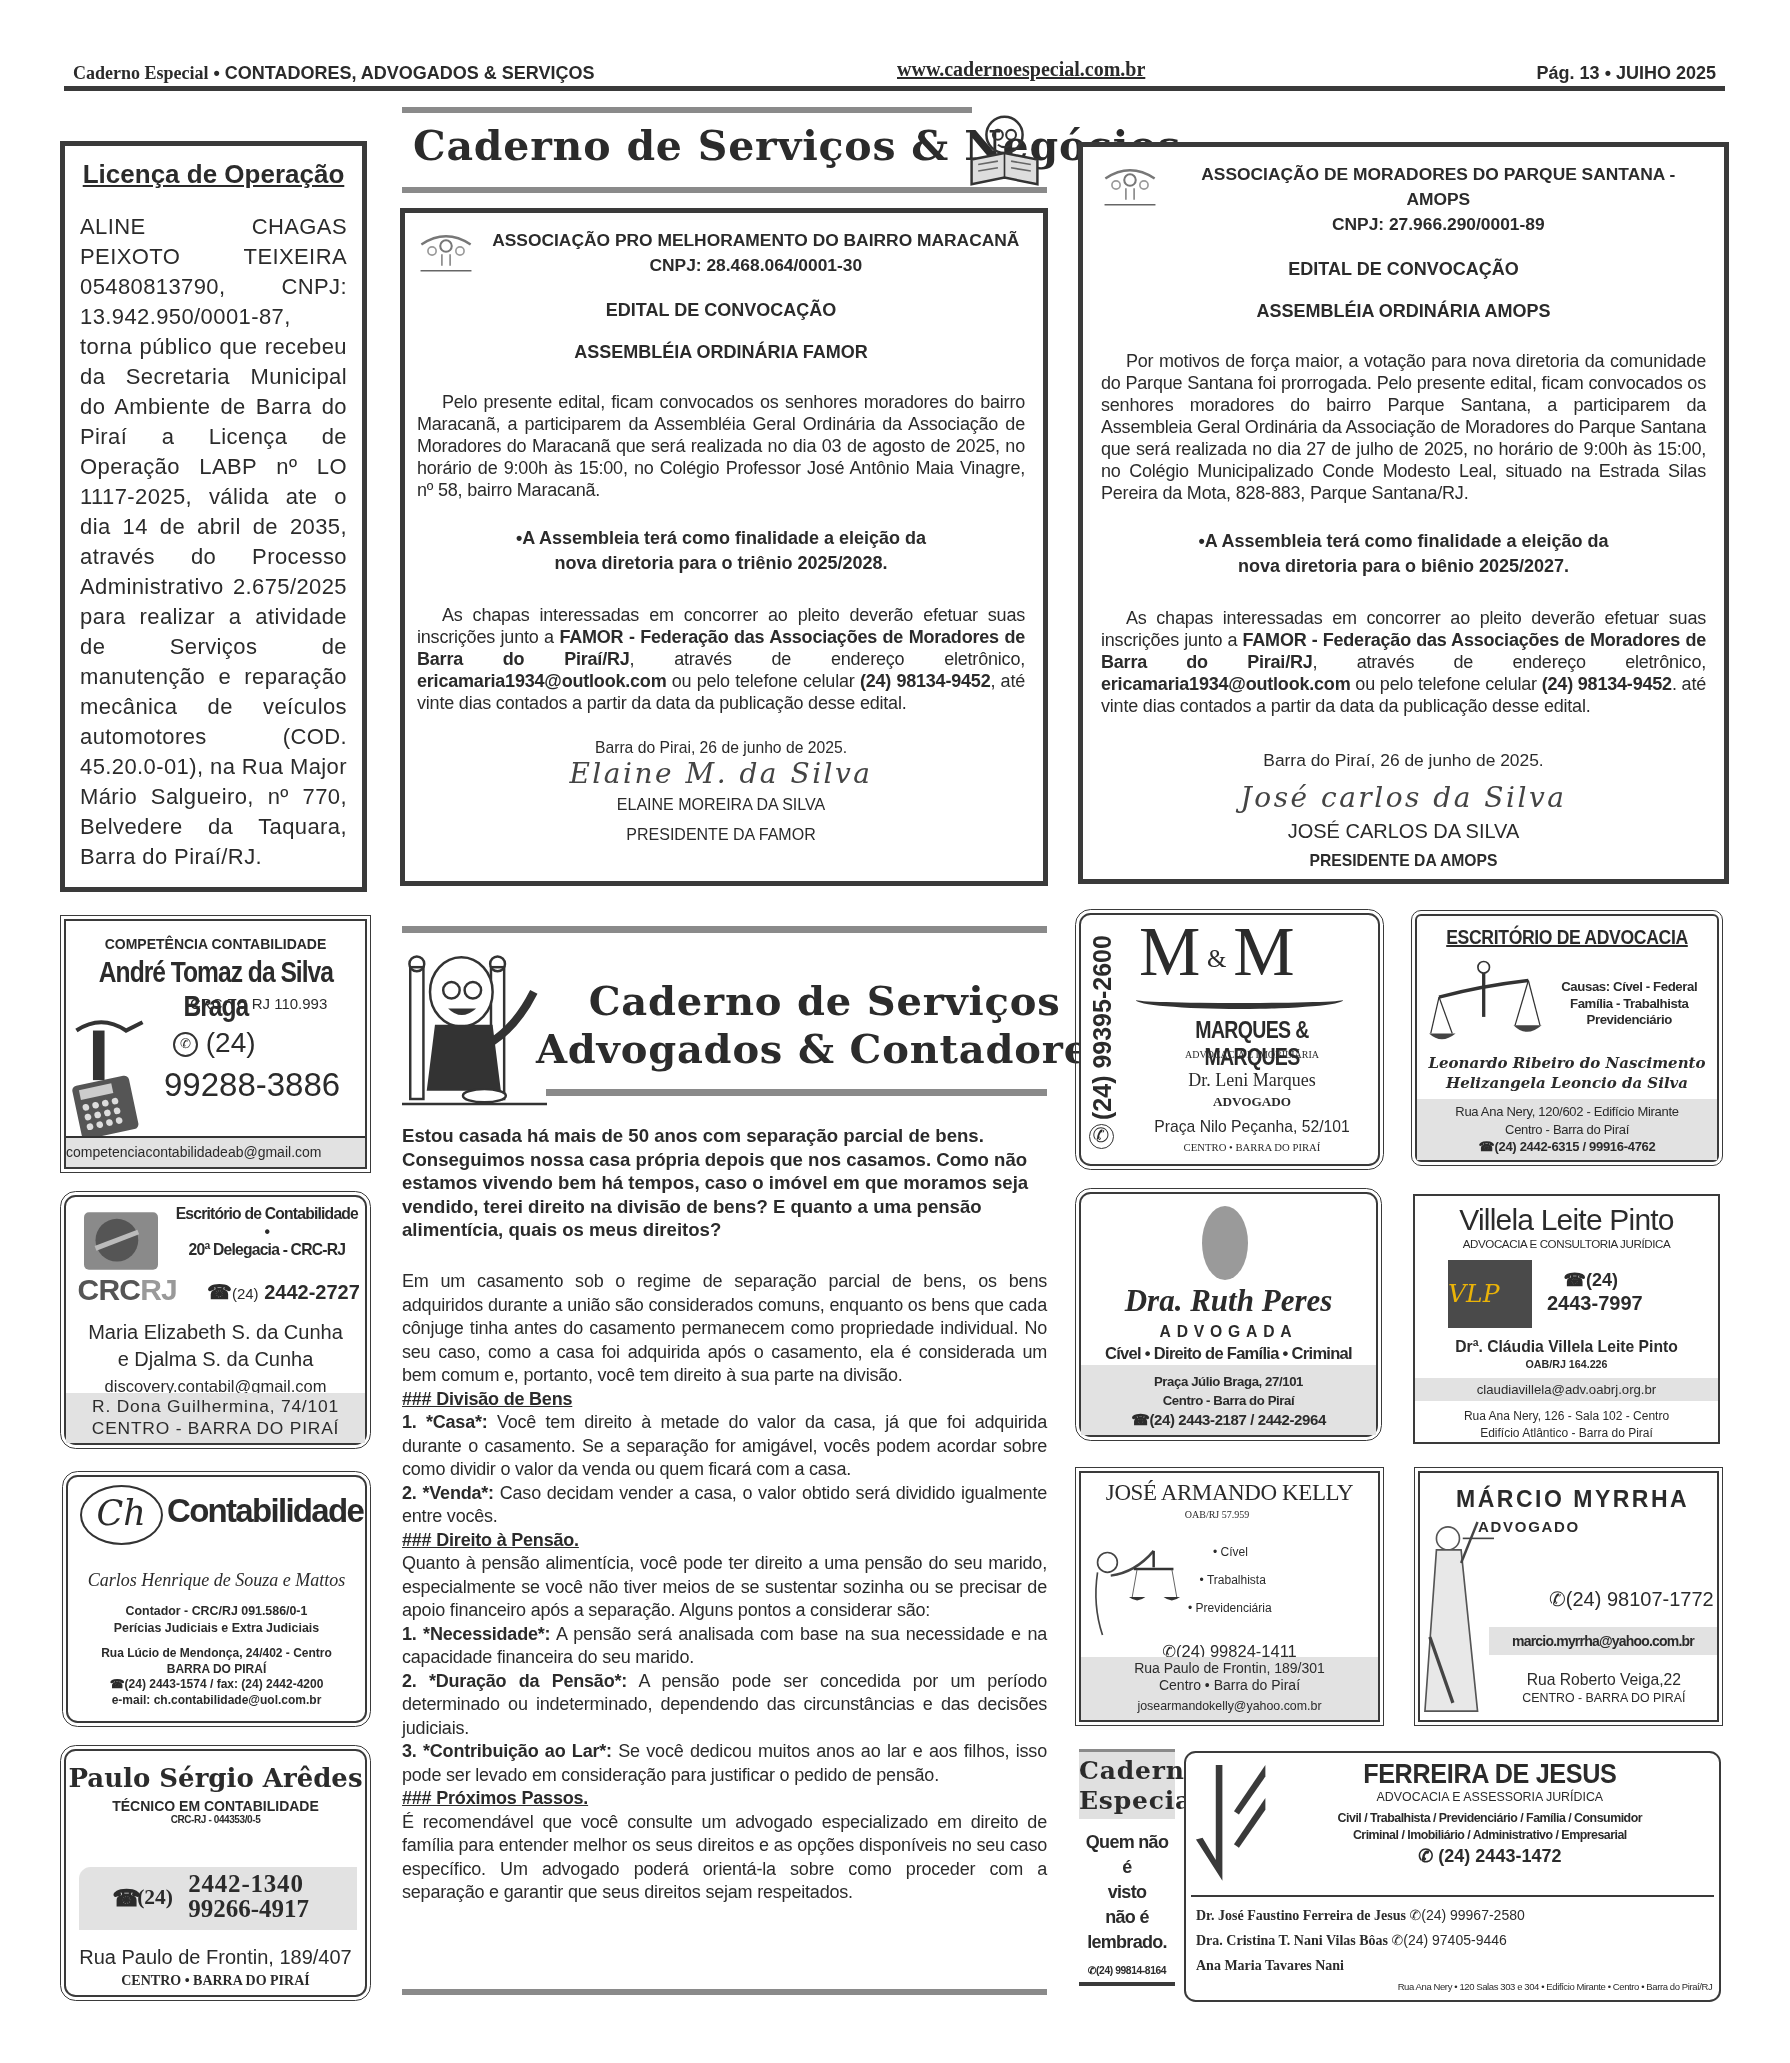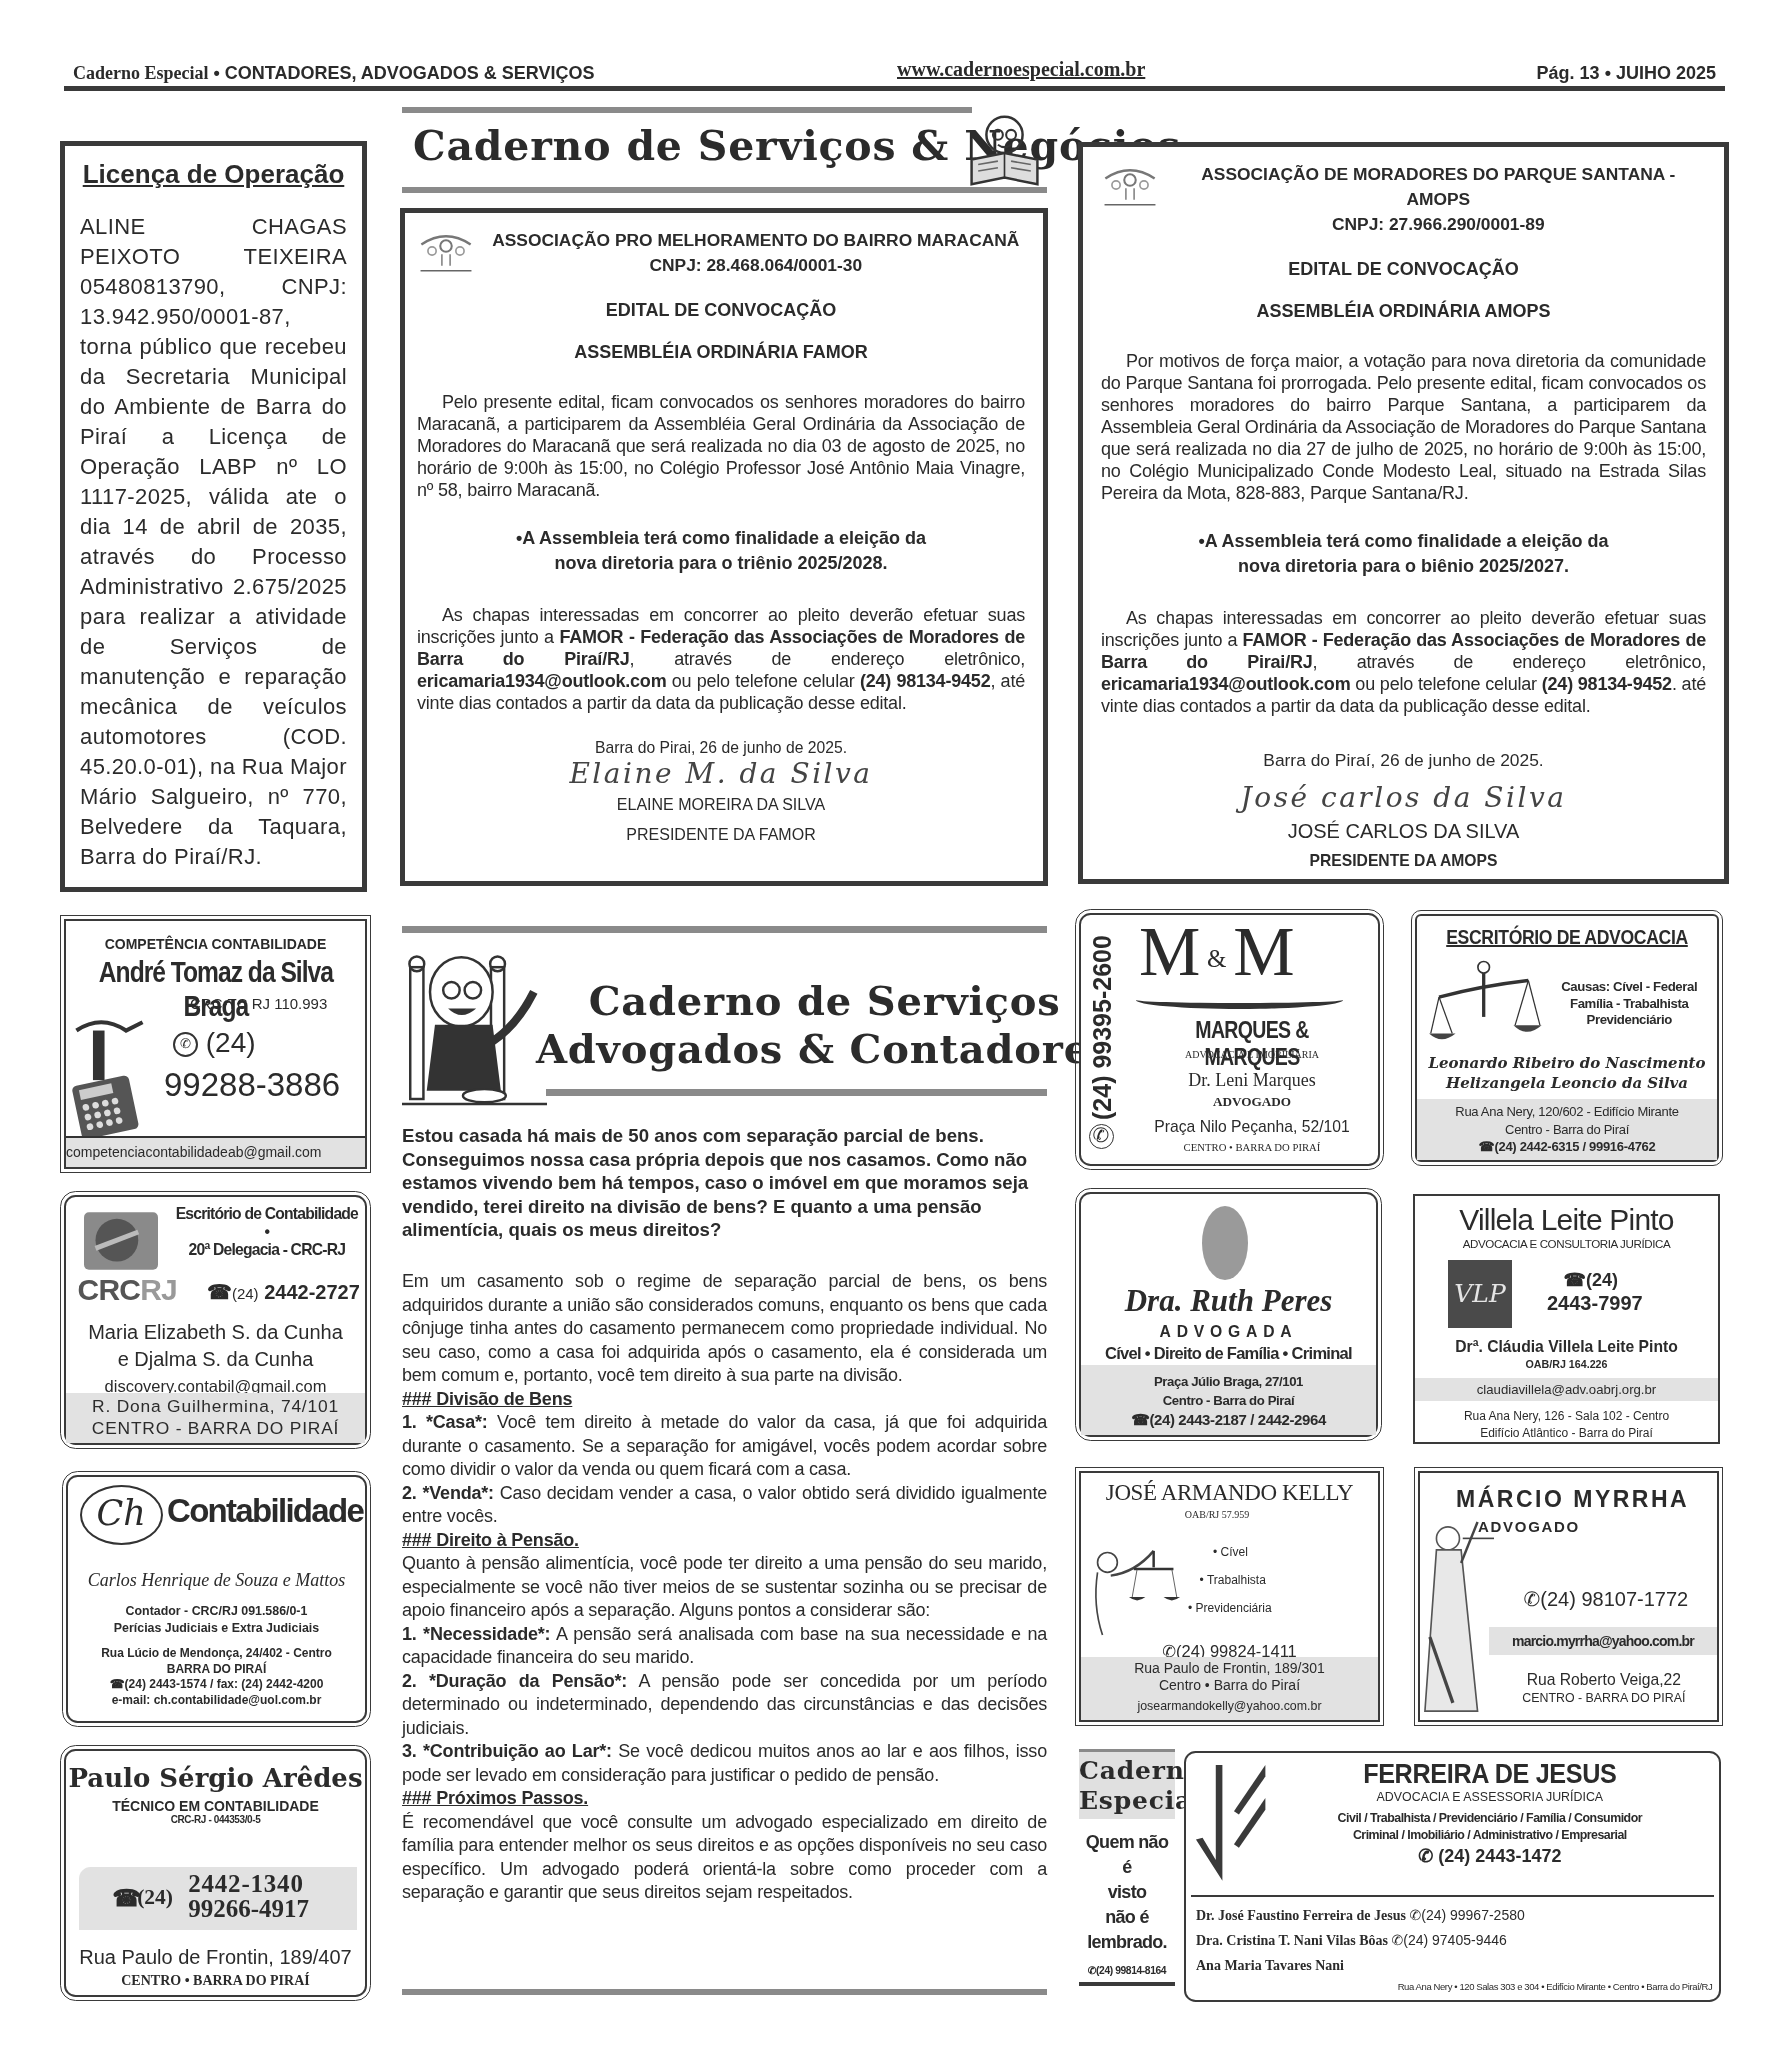--- a/index.html
+++ b/index.html
@@ -350,21 +350,21 @@
   <div class="center gray-band" style="position:absolute;left:0;right:0;bottom:0;height:70px;font-weight:bold;font-size:13.2px;line-height:19px;padding-top:6.6px;letter-spacing:-0.4px">
     <div>Praça Júlio Braga, 27/101</div>
     <div>Centro - Barra do Piraí</div>
     <div style="font-size:15px"><span>☎</span><span>(24) 2443-2187 / 2442-2964</span></div>
   </div>
 </div>
 
 <div class="abs box-thin" id="ad-villela-box">
   <div class="center" style="margin-top:6.6px;font-size:30px;letter-spacing:-0.8px">Villela Leite Pinto</div>
   <div class="center" style="font-size:11.6px;letter-spacing:-0.4px">ADVOCACIA E CONSULTORIA JURÍDICA</div>
-  <div style="position:absolute;left:33px;top:64px;width:64px;height:68px;background:#4a4a4a;color:#e5e5e5;font-family:'DejaVu Serif',serif;font-style:italic;font-size:25px;text-align:center;line-height:68px">VLP</div>
+  <div style="position:absolute;left:33px;top:64px;width:84px;height:68px;background:#4a4a4a;color:#eab308;font-family:'DejaVu Serif',serif;font-style:italic;font-size:25px;text-align:left;line-height:68px">VLP</div>
   <div style="position:absolute;left:132px;top:73px;font-size:18px;font-weight:bold;padding-left:16.5px"><span>☎</span><span>(24)</span></div>
   <div style="position:absolute;left:132px;top:96px;font-size:20px;font-weight:bold">2443-7997</div>
   <div class="center" style="position:absolute;left:0;right:0;top:142px;font-weight:bold;font-size:15.7px">Drª. Cláudia Villela Leite Pinto</div>
   <div class="center" style="position:absolute;left:0;right:0;top:162px;font-weight:bold;font-size:10.7px">OAB/RJ 164.226</div>
   <div class="center gray-band" style="position:absolute;left:0;right:0;top:182px;height:23px;font-size:13.2px;line-height:23px">claudiavillela@adv.oabrj.org.br</div>
   <div class="center" style="position:absolute;left:0;right:0;top:212px;font-size:12px;line-height:16.5px">
     <div>Rua Ana Nery, 126 - Sala 102 - Centro</div>
     <div>Edifício Atlântico - Barra do Piraí</div>
   </div>
 </div>
@@ -399,21 +399,21 @@
 <div class="abs box-thin dbl" id="ad-myrrha">
   <div class="center" style="margin-top:13.2px;padding-left:8.3px;font-size:23px;font-weight:bold;letter-spacing:2.5px">MÁRCIO MYRRHA</div>
   <div style="position:absolute;left:58px;top:45px;font-size:15px;font-weight:bold;letter-spacing:1.7px">ADVOGADO</div>
   <svg style="position:absolute;left:0;top:40px;width:74px;height:207px" viewBox="0 0 90 250">
     <circle cx="34" cy="30" r="14" fill="none" stroke="#555" stroke-width="2"></circle>
     <path d="M20 44 L6 240 L70 240 L50 44 Z" fill="#e8e8e8" stroke="#555" stroke-width="2"></path>
     <line x1="50" y1="60" x2="70" y2="10" stroke="#444" stroke-width="3"></line>
     <line x1="52" y1="30" x2="90" y2="30" stroke="#444" stroke-width="2"></line>
     <line x1="12" y1="150" x2="40" y2="230" stroke="#444" stroke-width="4"></line>
   </svg>
-  <div style="position:absolute;left:78px;right:3.3px;top:114px;font-size:20px;text-align:center"><span>✆</span><span>(24) 98107-1772</span></div>
+  <div style="position:absolute;left:78px;right:3.3px;top:114px;font-size:20px;text-align:right"><span>✆</span><span>(24) 98107-1772</span></div>
   <div class="gray-band" style="position:absolute;left:69px;right:0;top:154px;height:28px;font-size:14px;font-weight:bold;text-align:center;line-height:28px;letter-spacing:-0.8px">marcio.myrrha@yahoo.com.br</div>
   <div style="position:absolute;left:74px;right:3.3px;top:198px;text-align:center;font-size:15.7px;line-height:18px">
     <div>Rua Roberto Veiga,22</div>
     <div style="font-size:12.4px">CENTRO - BARRA DO PIRAÍ</div>
   </div>
 </div>
 
 <div class="abs" id="ad-especial">
   <div style="height:3.3px;background:#8a8a8a;width:96px"></div>
   <div class="gothic center" style="background:#e0e0e0;width:96px;font-size:25px;line-height:30px;padding:3.3px 0">

